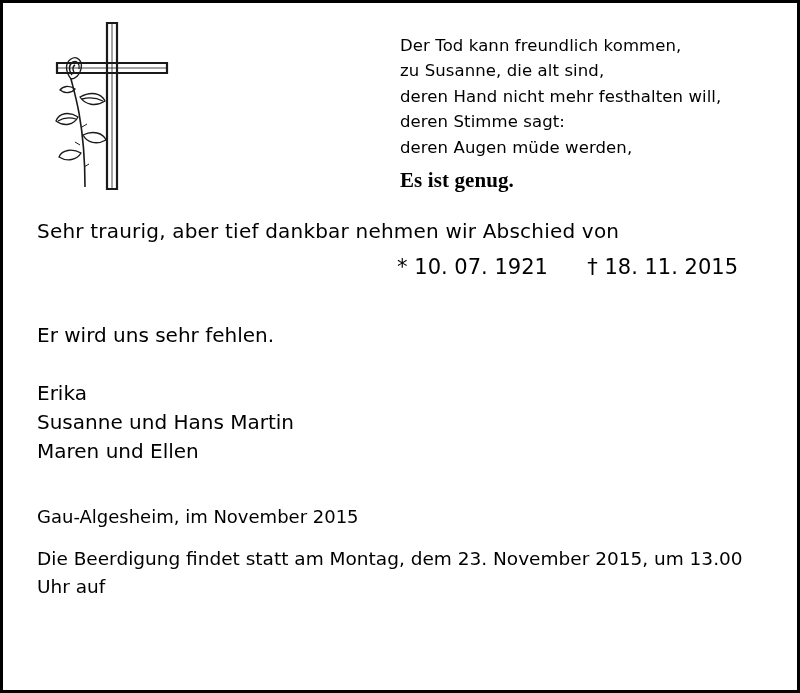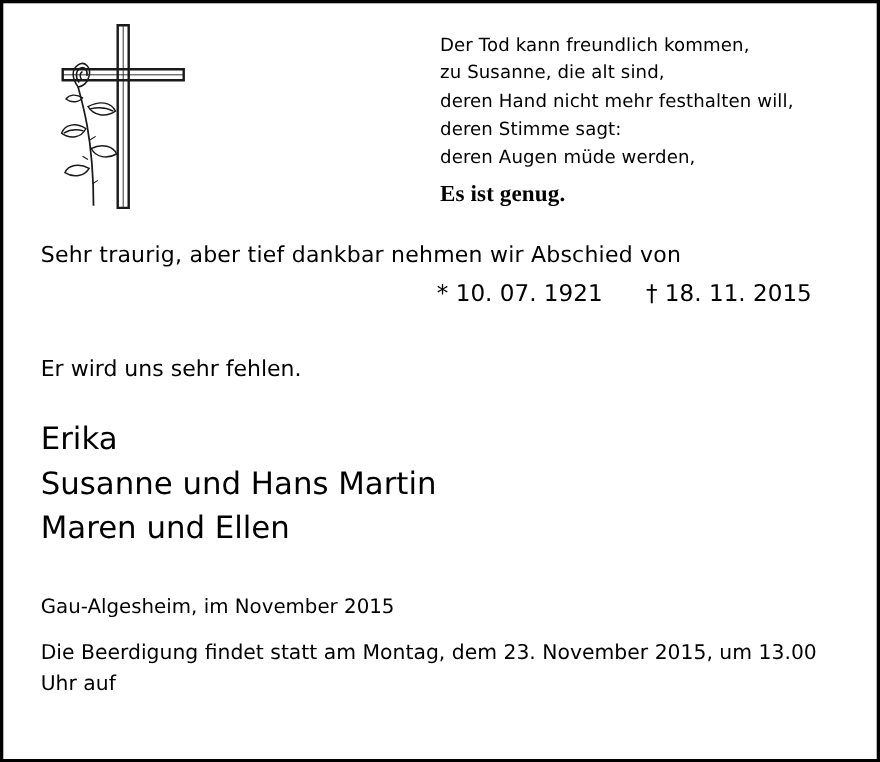--- a/index.html
+++ b/index.html
@@ -17,21 +17,21 @@
     height: 693px;
     box-sizing: border-box;
     background: #ffffff;
     border: 3px solid #000000;
     overflow: hidden;
   }
 
   
   .top-area {
     display: flex;
-    align-items: center;
+    align-items: flex-end;
     padding: 14px 22px 0 22px;
   }
   .emblem {
     width: 170px;
     min-width: 170px;
     height: 180px;
     position: relative;
   }
   .emblem svg {
     display: block;
@@ -74,21 +74,21 @@
     margin-top: 12px;
     padding-right: 25px;
   }
   .dates .sep { display: inline-block; width: 26px; }
   .missing {
     margin-top: 44px;
     font-size: 20px;
   }
   .family {
     margin-top: 32px;
-    font-size: 28px;
+    font-size: 20px;
     line-height: 1.45;
   }
   .place-date {
     margin-top: 40px;
     font-size: 18px;
   }
   .funeral {
     margin-top: 18px;
     font-size: 18.5px;
     line-height: 1.5;

